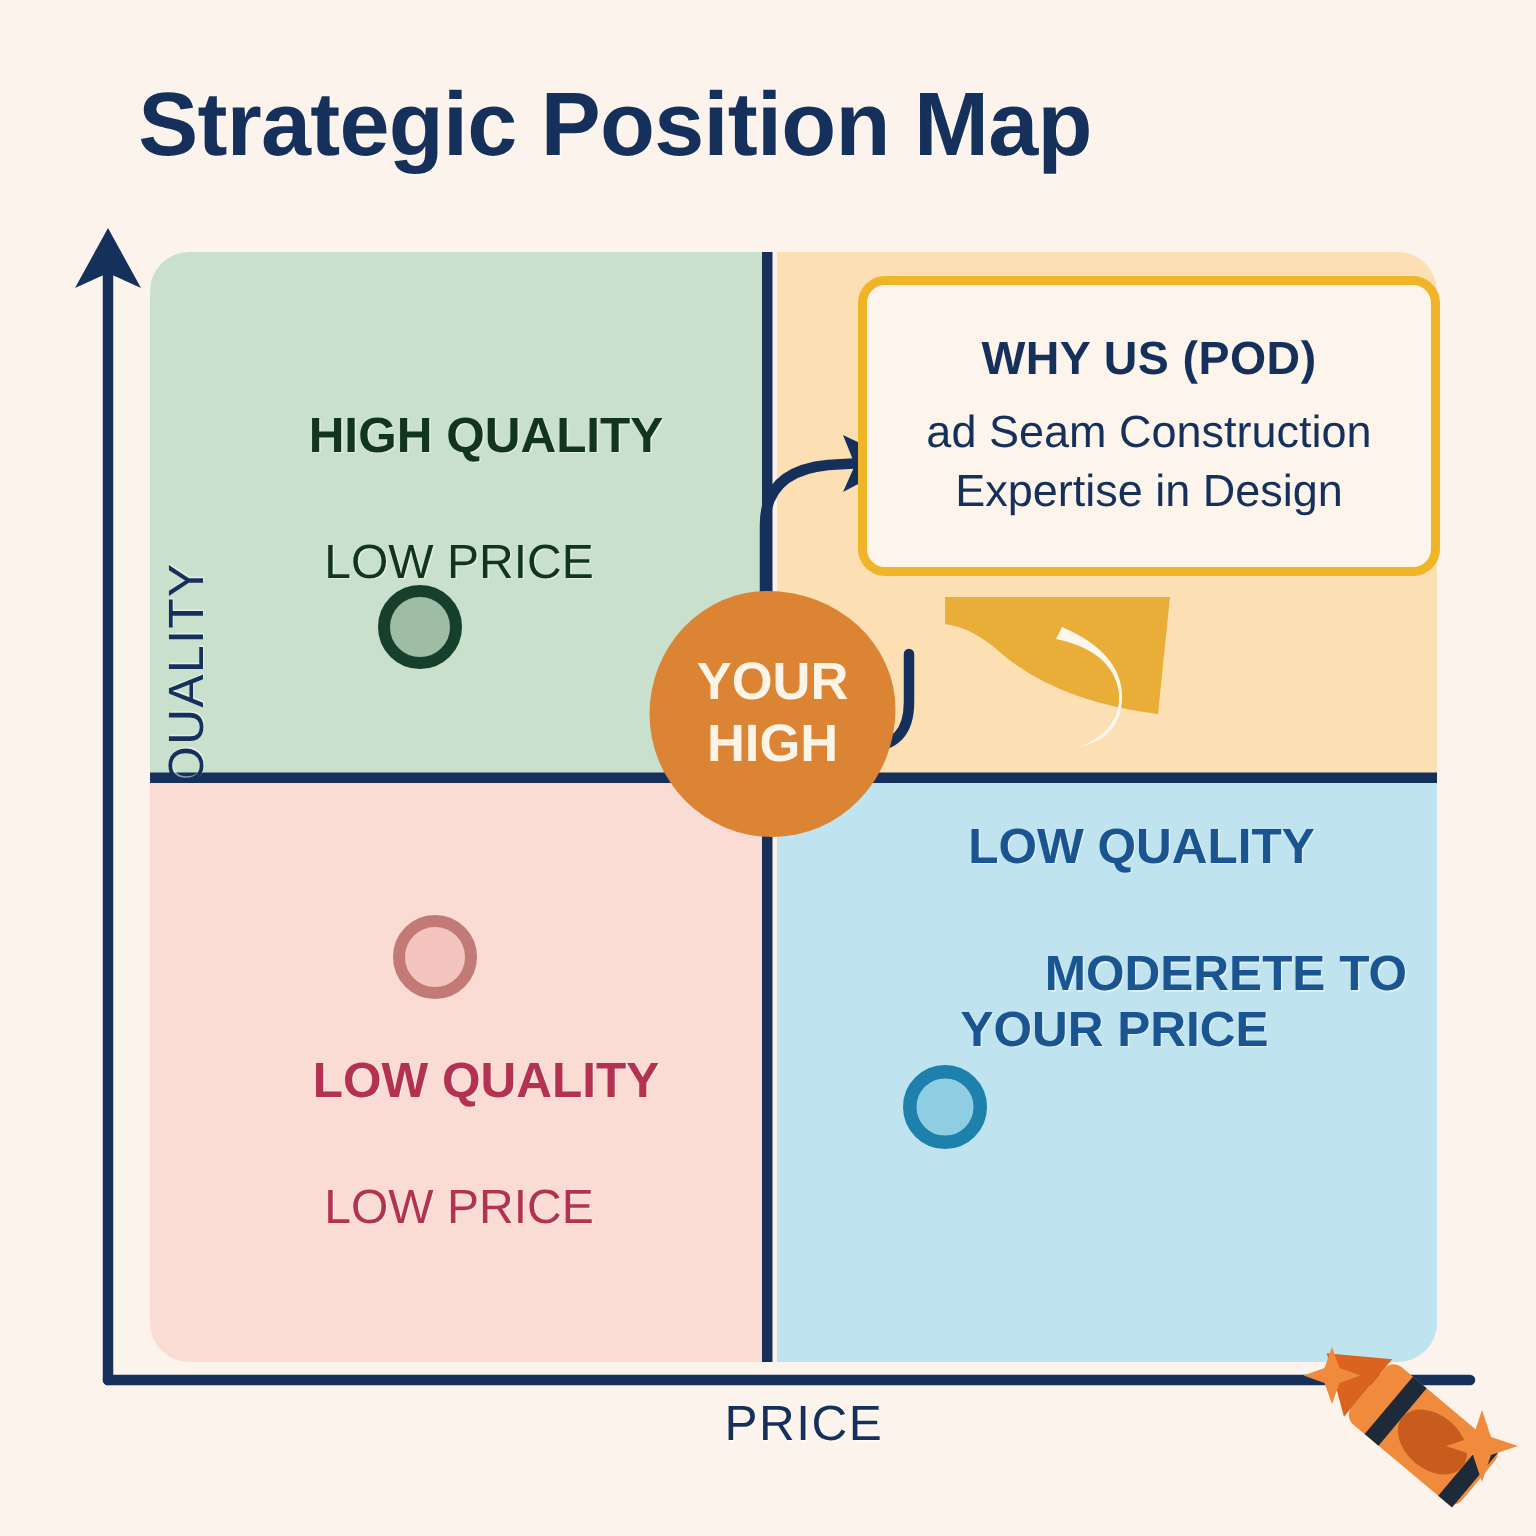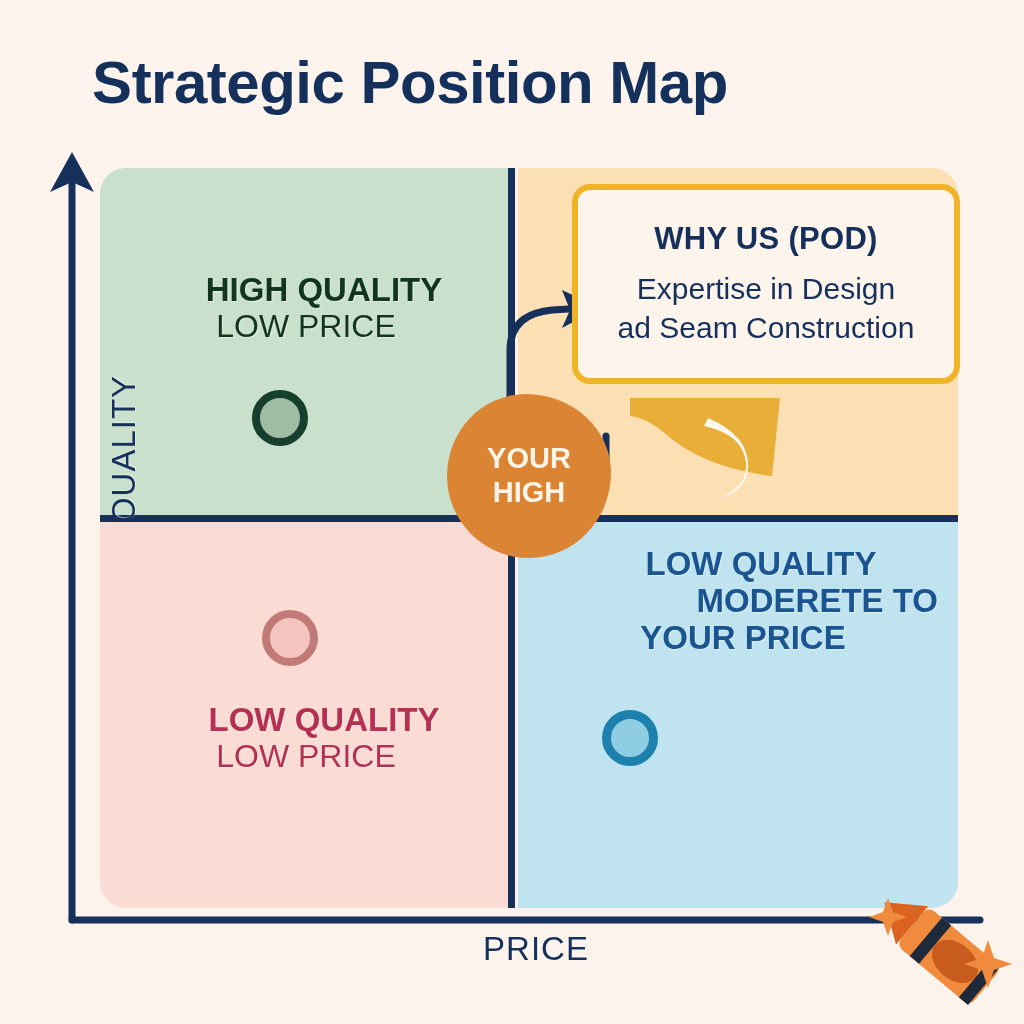--- a/index.html
+++ b/index.html
@@ -85,21 +85,21 @@
   }
 
   
   .qlabel {
     position: absolute;
     text-align: center;
     line-height: 1.12;
     text-shadow: 1px 1px 0 rgba(255,255,255,0.45);
   }
   .qlabel .l1 { font-weight: bold; display: block; padding-left: 36px; }
-  .qlabel .l2 { font-weight: normal; display: block; }
+  .qlabel .l2 { font-weight: normal; display: block; margin-top: 48px; }
   .qlabel .l3 { font-weight: bold; display: block; }
 
   .qlabel-tl {
     left: 0; top: 104px; width: 412px;
     color: #12351F;
     font-size: 33px;
   }
   .qlabel-tl .l2 { font-size: 32px; }
 
   .qlabel-bl {
@@ -138,30 +138,30 @@
   .dot-blue {
     left: 502px; top: 542px;
     width: 56px; height: 56px;
     border: 9px solid #1E80AC;
     background: #8FCEE2;
   }
 
   
   .brand {
     position: absolute;
-    left: 347px; top: 226px;
+    left: 333px; top: 226px;
     width: 164px; height: 164px;
     background: #DB8534;
     border-radius: 48% 52% 50% 50% / 50% 48% 52% 50%;
     display: flex;
     flex-direction: column;
     align-items: center;
     justify-content: center;
     color: #FDF4E8;
-    font-size: 29px;
+    font-size: 35px;
     font-weight: bold;
     line-height: 1.16;
     text-align: center;
   }
 
   
   .callout {
     position: absolute;
     left: 472px; top: 16px;
     width: 388px; height: 200px;
@@ -271,22 +271,22 @@
       <path d="M 410 330 L 478 330 Q 506 330 506 300 L 506 268" stroke="#16305C" stroke-width="7" fill="none" stroke-linecap="round"></path>
     </svg>
 
     <div class="brand">
       <span>YOUR</span>
       <span>HIGH</span>
     </div>
 
     <div class="callout">
       <div class="c-title">WHY US (POD)</div>
+      <div class="c-line">ad Seam Construction</div>
       <div class="c-line">Expertise in Design</div>
-      <div class="c-line">ad Seam Construction</div>
     </div>
 
   </div>
 
   <div class="axis-y">OUALITY</div>
   <div class="axis-x">PRICE</div>
 
   <svg width="170" height="150" style="position:absolute;left:860px;top:878px;pointer-events:none;">
     <g transform="rotate(40 85 75)">
       <rect x="42" y="50" width="96" height="50" rx="8" fill="#F08A3C"></rect>

